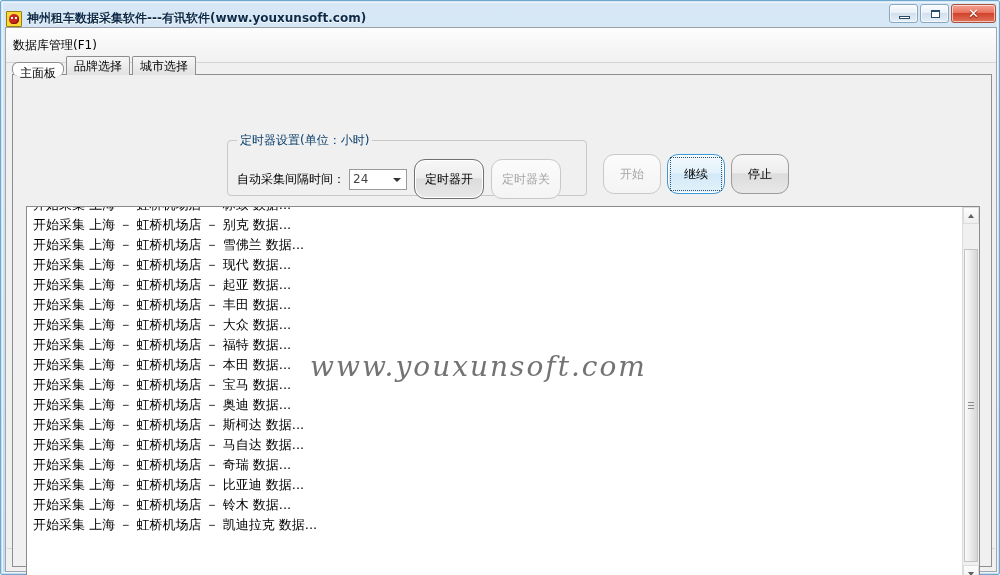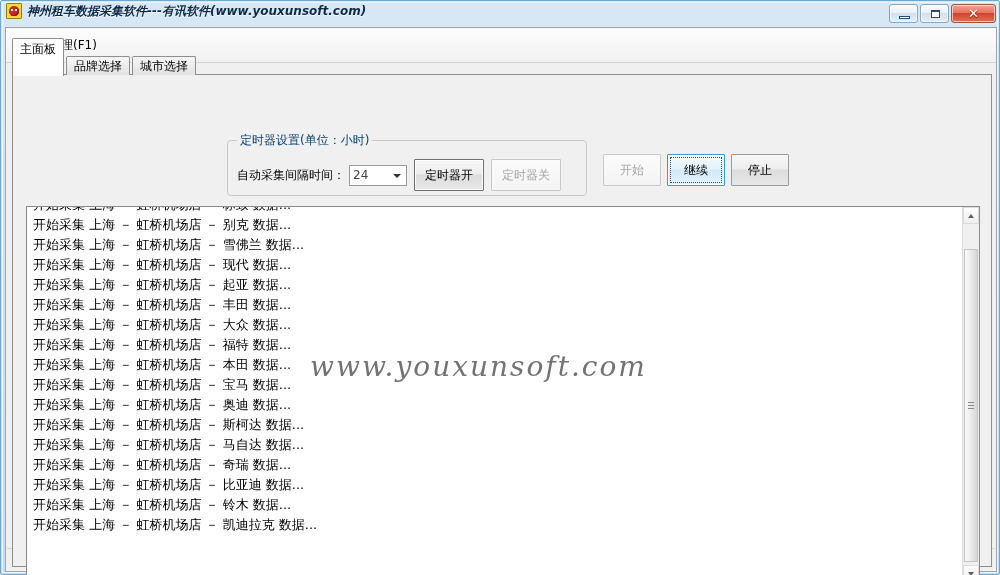--- a/index.html
+++ b/index.html
@@ -34,22 +34,21 @@
     box-sizing: border-box;
     pointer-events: none;
   }
 
   
   .titlebar {
     position: absolute;
     left: 2px; top: 2px;
     width: 996px; height: 24px;
     display: flex;
-    align-items: flex-start;
-    font-style: italic;
+    align-items: flex-end;
   }
   .title-icon {
     width: 16px; height: 16px;
     margin-left: 3px; margin-right: 5px;
     background: #f7d93a;
     border: 1px solid #9a7c10;
     box-sizing: border-box;
     position: relative;
     border-radius: 1px;
     flex: none;
@@ -188,27 +187,28 @@
     background: linear-gradient(to bottom, #f6f6f6 0%, #e2e2e2 100%);
     border: 1px solid #8e8e8e;
     border-bottom: none;
     box-sizing: border-box;
     margin-right: 2px;
     border-radius: 2px 2px 0 0;
     cursor: default;
     white-space: nowrap;
   }
   .tab.active {
-    height: 38px;
+    height: 14px;
     line-height: 21px;
     background: #ffffff;
     border-color: #8e8e8e;
     margin-bottom: -1px;
     position: relative;
     z-index: 4;
+    border-radius: 6px;
   }
   .tabpage {
     position: absolute;
     left: 0; top: 20px;
     width: 980px;
     height: 493px;
     background: #f0f0f0;
     border: 1px solid #8e8e8e;
     box-sizing: border-box;
     z-index: 1;
@@ -269,28 +269,28 @@
     position: absolute;
     right: 5px; top: 8px;
     width: 0; height: 0;
     border-left: 4px solid transparent;
     border-right: 4px solid transparent;
     border-top: 4px solid #333333;
   }
 
   
   .btn {
-    height: 32px;
+    height: 40px;
     min-width: 40px;
     padding: 0 10px;
     font-size: 12px;
     color: #000000;
     background: linear-gradient(to bottom, #f7f7f7 0%, #ededed 46%, #dcdcdc 50%, #e8e8e8 100%);
     border: 1px solid #9b9b9b;
-    border-radius: 1px;
+    border-radius: 11px;
     box-sizing: border-box;
     display: inline-flex;
     align-items: center;
     justify-content: center;
     cursor: default;
     white-space: nowrap;
     position: relative;
   }
   .btn.default {
     border-color: #707070;

